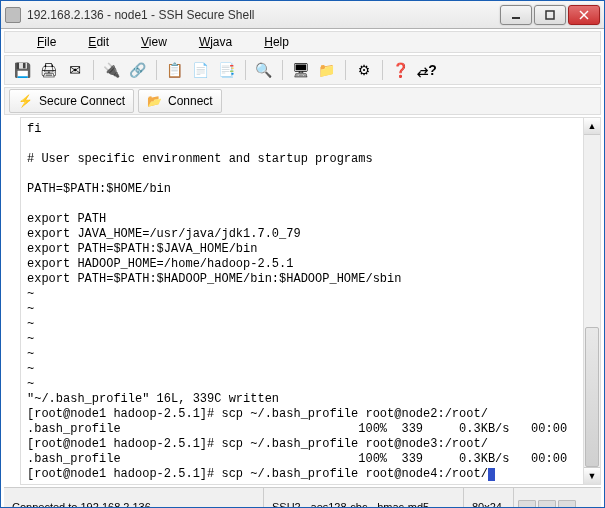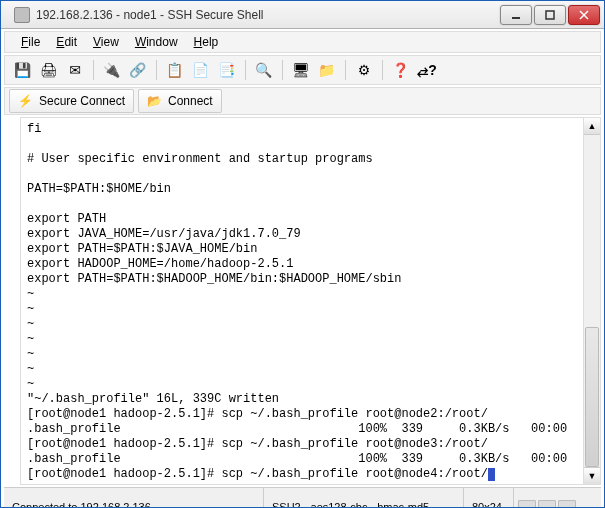--- a/index.html
+++ b/index.html
@@ -1,28 +1,28 @@
 <!DOCTYPE html>
 <html><head>
 <meta charset="utf-8">
 <style>
   * { margin: 0; padding: 0; box-sizing: border-box; }
   body { font-family: "Segoe UI", Tahoma, sans-serif; font-size: 12px; background: #fff; width: 605px; height: 508px; overflow: hidden; border: 1px solid #1a5fb4; }
   
   
-  .titlebar { height: 28px; background: linear-gradient(to bottom, #f7f7f7, #e8e8e8); border-bottom: 1px solid #b0b0b0; display: flex; align-items: center; padding: 0 4px 0 13px; }
+  .titlebar { height: 28px; background: linear-gradient(to bottom, #f7f7f7, #e8e8e8); border-bottom: 1px solid #b0b0b0; display: flex; align-items: center; padding: 0 4px 0 4px; }
   .titlebar-icon { width: 16px; height: 16px; background: #c0c0c0; border: 1px solid #888; margin-right: 6px; border-radius:2px; }
   .titlebar-text { flex: 1; font-size: 12px; color: #333; }
   .win-buttons { display: flex; gap: 0; }
   .win-btn { width: 32px; height: 20px; border: 1px solid #888; display: flex; align-items: center; justify-content: center; font-size: 11px; cursor: pointer; background: linear-gradient(to bottom,#f5f5f5,#ddd); border-radius:3px; margin-left:2px; box-shadow: 0 0 2px rgba(0,0,0,0.2);}
   .win-btn.close { background: linear-gradient(to bottom, #e27070, #c33); color: #fff; border-color:#a02020; }
   
   
   .menubar { height: 22px; background: #f4f4f4; display: flex; align-items: center; padding: 0 8px; border: 1px solid #ddd; margin:2px 3px 0 3px; }
-  .menu-item { padding: 2px 8px; cursor: pointer; }
+  .menu-item { padding: 2px 8px; cursor: pointer; margin-left: 16px; }
   .menu-item .ul { text-decoration: underline; }
   
   
   .toolbar { height: 30px; background: #f4f4f4; display: flex; align-items: center; padding: 0 6px; border: 1px solid #ddd; margin:2px 3px 0 3px; gap: 2px; }
   .tbtn { width: 24px; height: 24px; border: 1px solid transparent; display: flex; align-items: center; justify-content: center; cursor: pointer; border-radius: 2px; font-size:14px; }
   .tsep { width: 1px; height: 20px; background: #ccc; margin: 0 4px; }
   
   
   .toolbar2 { height: 28px; background: #f4f4f4; display: flex; align-items: center; padding: 2px 4px; border:1px solid #ddd; margin:2px 3px 0 3px; gap: 4px; }
   .toolbtn2 { padding: 4px 8px; border: 1px solid #ccc; background: linear-gradient(#fff,#eee); display: flex; align-items: center; gap: 6px; cursor: pointer; border-radius: 2px; }
@@ -68,21 +68,21 @@
           <line x1="9" y1="1" x2="1" y2="9" stroke="#fff" stroke-width="1.5"></line>
         </svg>
       </div>
   </div>
 </div>
 
 <div class="menubar">
   <div class="menu-item"><span class="ul">F</span><span>ile</span></div>
   <div class="menu-item"><span class="ul">E</span><span>dit</span></div>
   <div class="menu-item"><span class="ul">V</span><span>iew</span></div>
-  <div class="menu-item"><span class="ul">W</span><span>indow</span></div>
+  <div class="menu-item"><span class="ul">W</span><span>java</span></div>
   <div class="menu-item"><span class="ul">H</span><span>elp</span></div>
 </div>
 
 <div class="toolbar">
   <div class="tbtn">💾</div>
   <div class="tbtn">🖨</div>
   <div class="tbtn">✉</div>
   <div class="tsep"></div>
   <div class="tbtn">🔌</div>
   <div class="tbtn">🔗</div>

